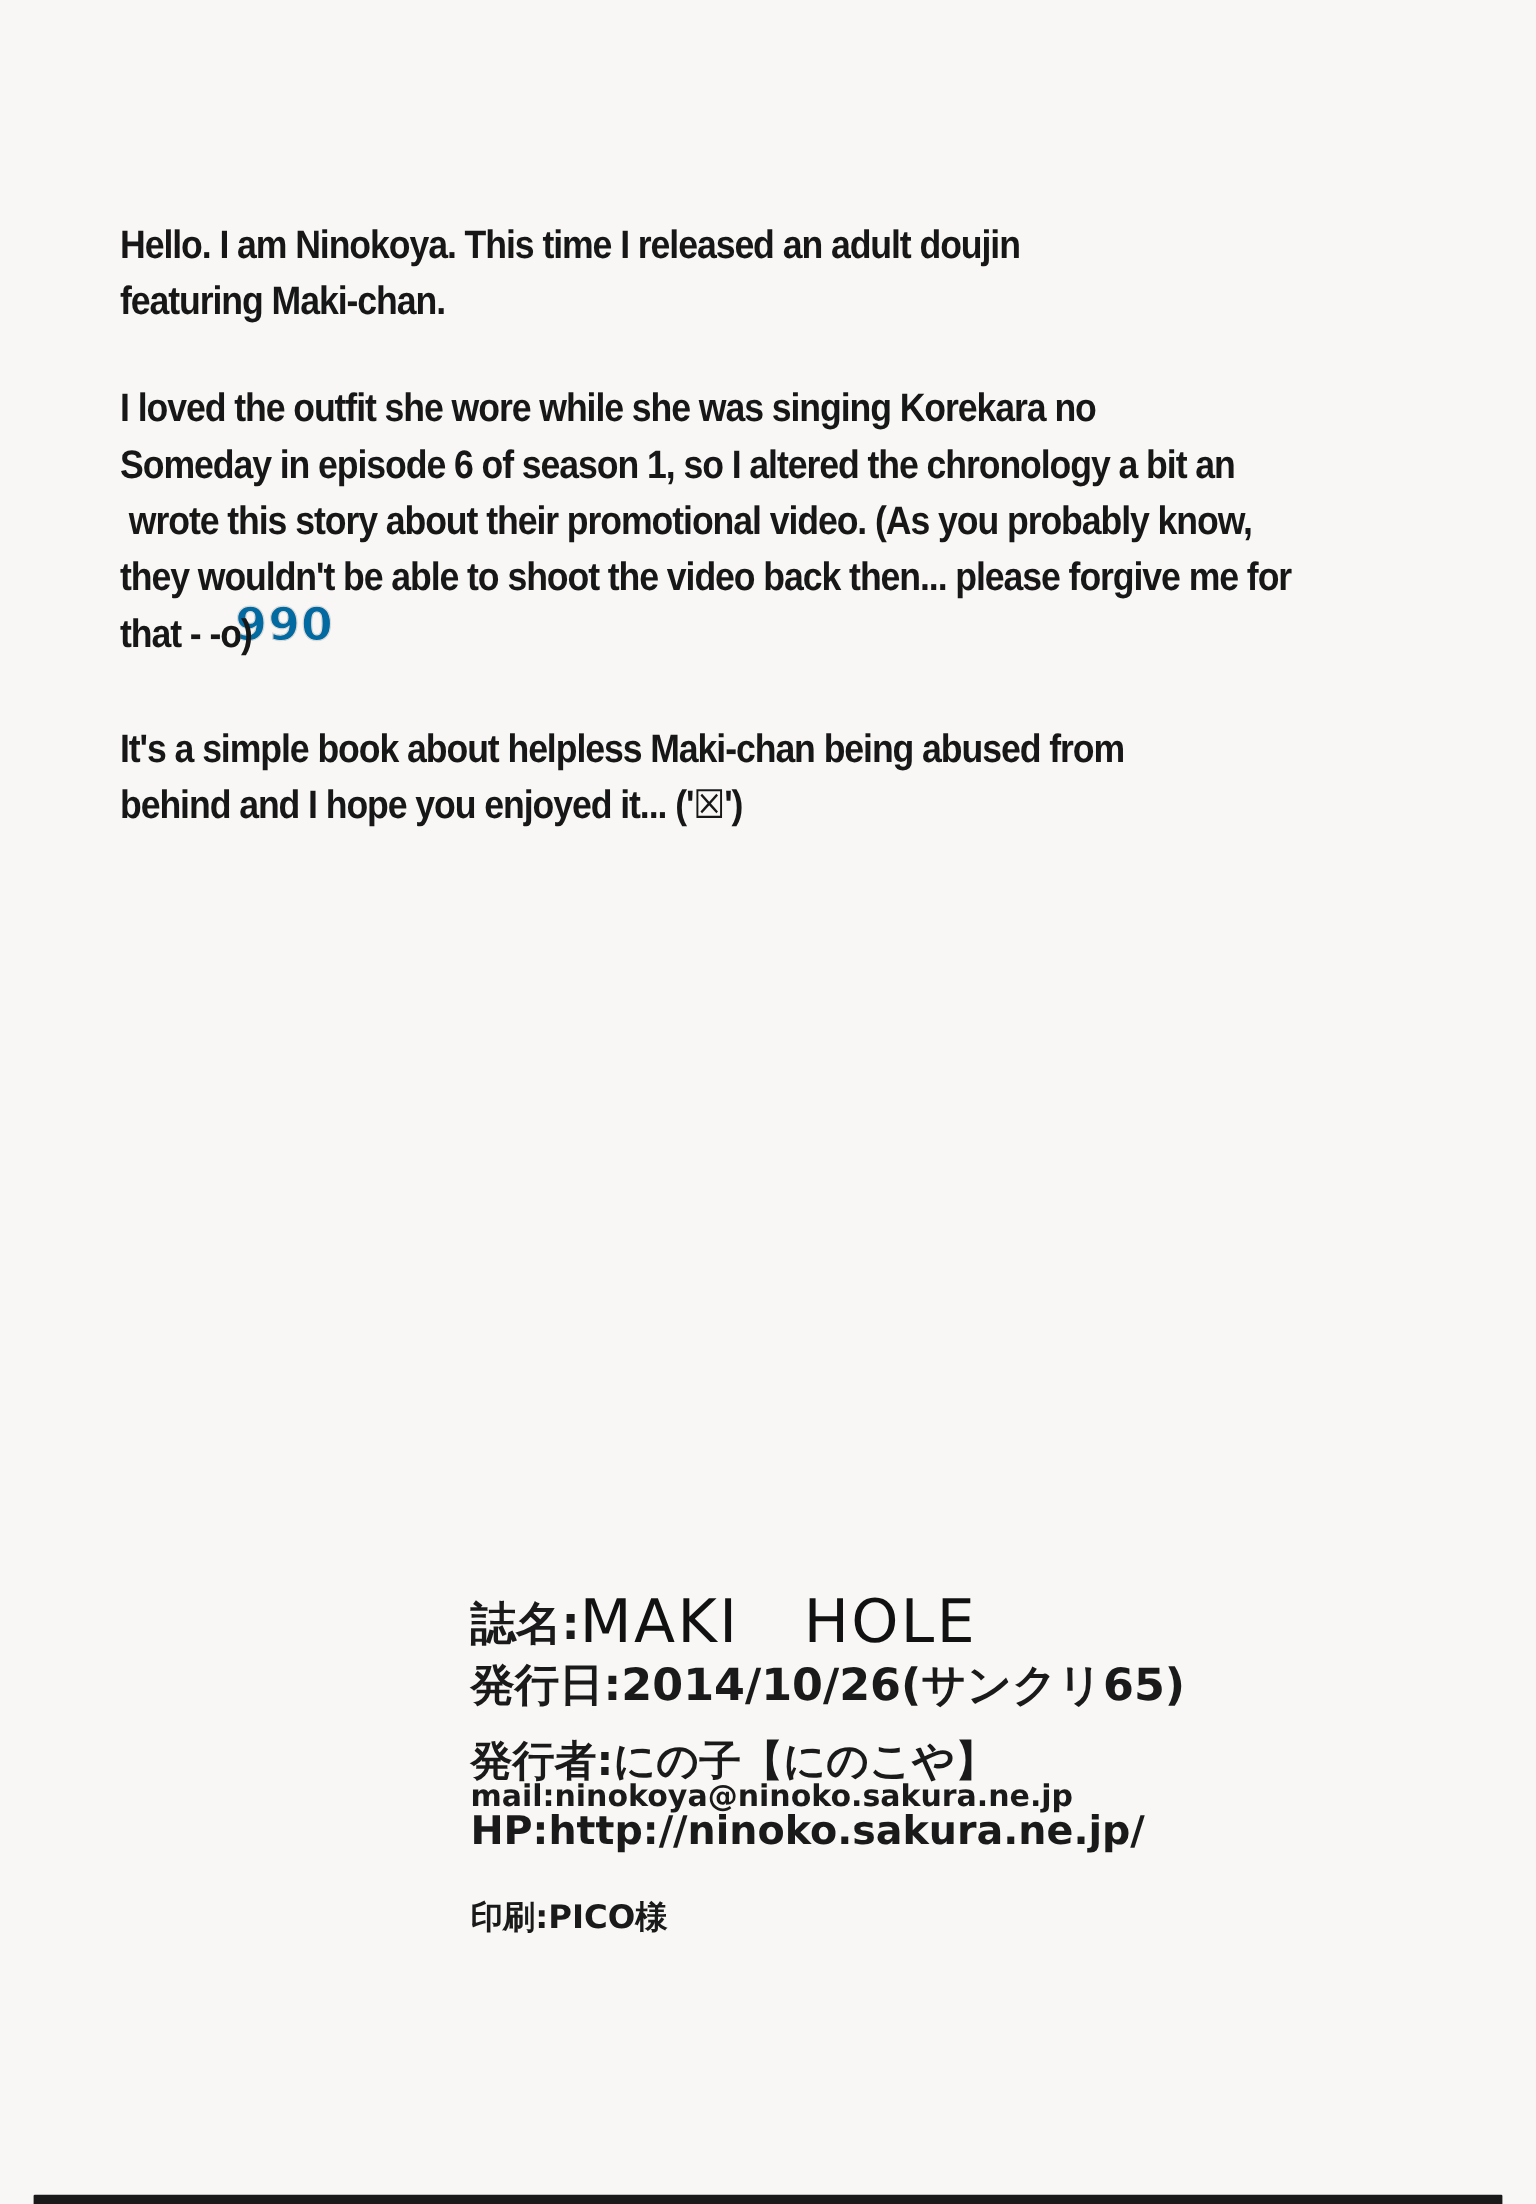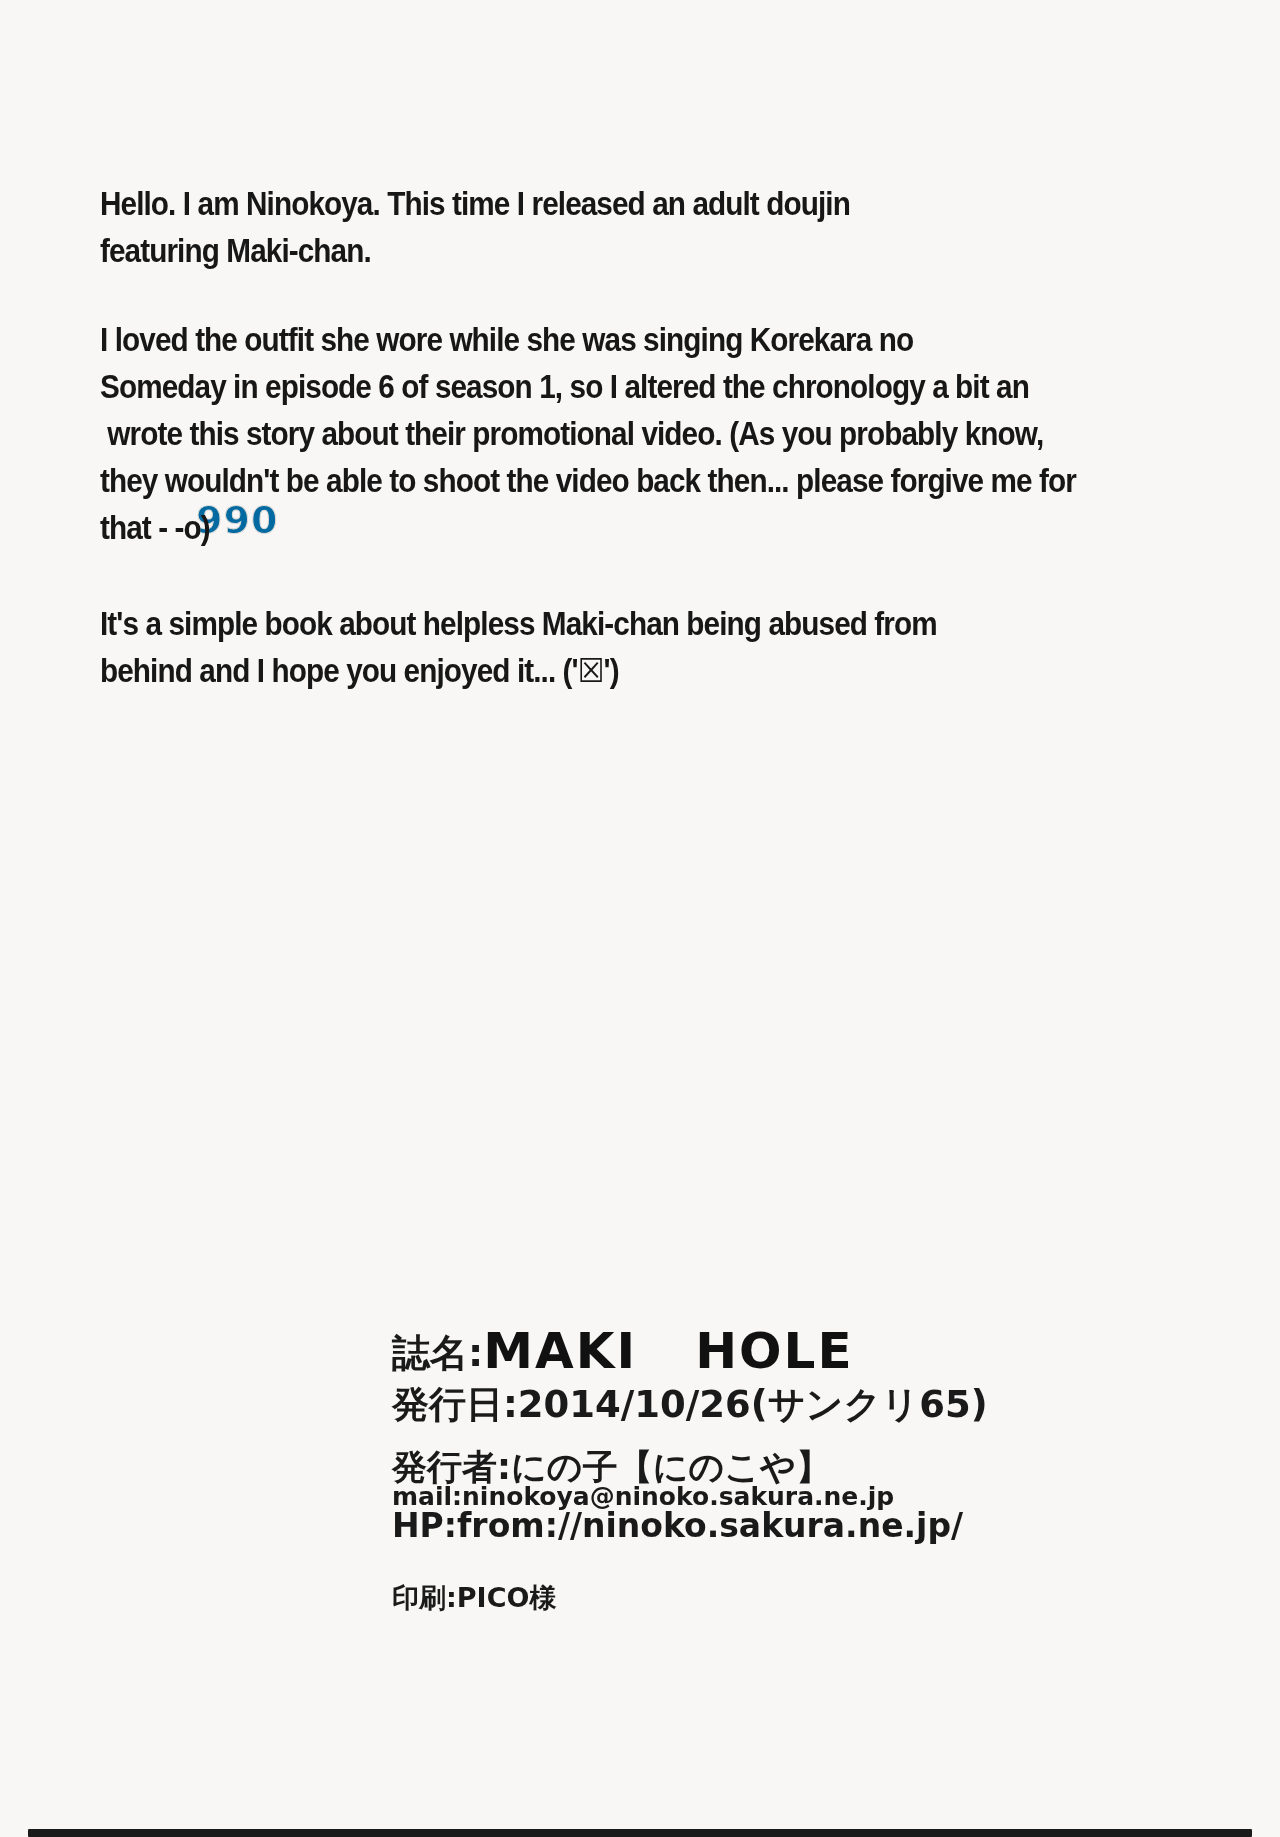--- a/index.html
+++ b/index.html
@@ -57,21 +57,21 @@
     margin: 0;
     font-family: "DejaVu Sans", "Liberation Sans", sans-serif;
     font-weight: 700;
     color: #1a1a1a;
     white-space: pre;
   }
   .colo-title       { top: 1322px; font-size: 38px; }
   .colo-title .book-title {
     font-size: 50px;
     letter-spacing: 2px;
-    font-weight: 700;
+    font-weight: 400;
     color: #111;
     vertical-align: -2px;
   }
   .colo-date        { top: 1380px; font-size: 37px; }
   .colo-publisher   { top: 1444px; font-size: 35px; }
   .colo-mail        { top: 1482px; font-size: 25px; letter-spacing: 0px; text-align: center; }
   .colo-hp          { top: 1506px; font-size: 33px; letter-spacing: 0px; }
   .colo-printer     { top: 1580px; font-size: 27px; }
   
   .bottom-bar {
@@ -101,19 +101,19 @@
 that - -o)</p>
     <p class="para-3">It's a simple book about helpless Maki-chan being abused from
 behind and I hope you enjoyed it... ('☒')</p>
   </div>
 
   <div class="colophon">
     <div class="colo-title"><span>誌名:</span><span class="book-title">MAKI   HOLE</span></div>
     <div class="colo-date">発行日:2014/10/26(サンクリ65)</div>
     <div class="colo-publisher">発行者:にの子【にのこや】</div>
     <div class="colo-mail">mail:ninokoya@ninoko.sakura.ne.jp</div>
-    <div class="colo-hp">HP:from://ninoko.sakura.ne.jp/</div>
+    <div class="colo-hp">HP:http://ninoko.sakura.ne.jp/</div>
     <div class="colo-printer">印刷:PICO様</div>
   </div>
 
   <div class="bottom-bar"></div>
 
 </div>
 
 </body></html>

